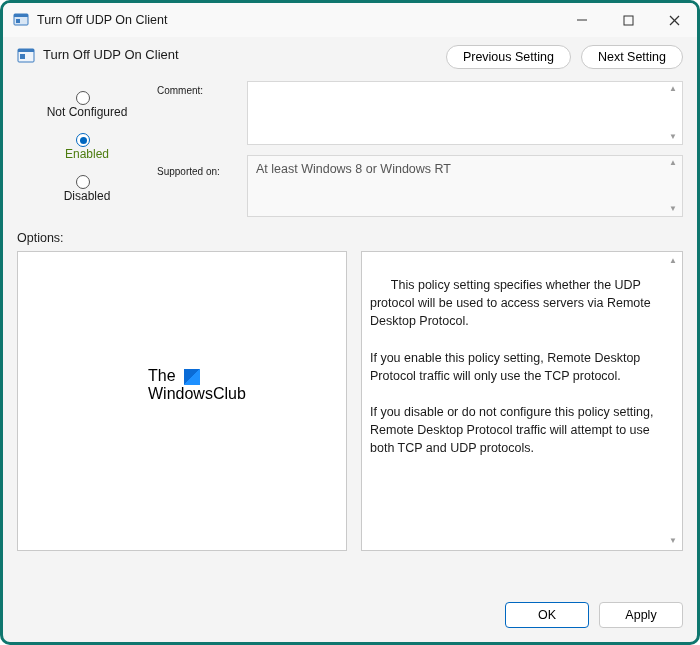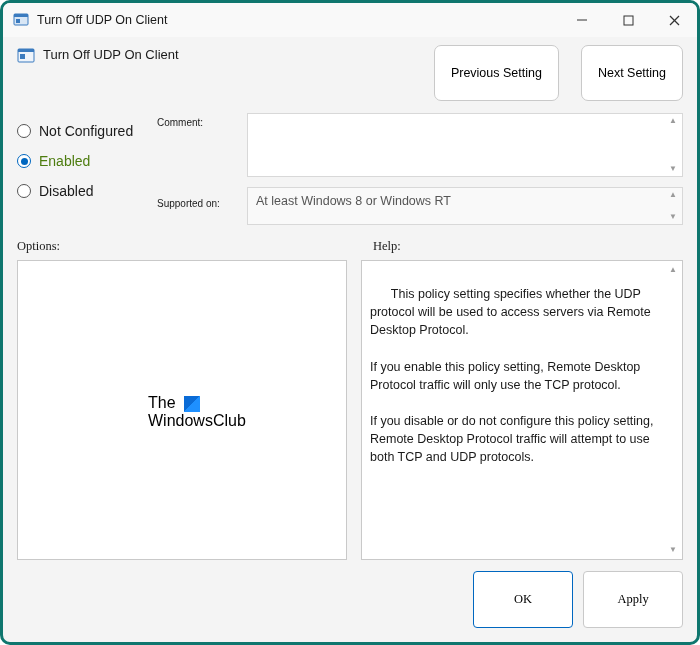--- a/index.html
+++ b/index.html
@@ -57,40 +57,41 @@
     width:18px; height:18px; margin-right:8px; margin-top:2px;
   }
   .headerrow .policy-title {
     font-size: 13px;
     padding-top:2px;
   }
   .headerrow .hspacer { flex:1; }
   .navbtn {
     background:#fff;
     border:1px solid #c9c9c9;
-    border-radius:7px;
-    padding: 20px 16px;
+    border-radius:12px;
+    padding: 4px 16px;
     font-size: 12.5px;
-    margin-left: 22px;
+    margin-left: 10px;
     font-family:inherit;
     cursor:pointer;
   }
   
   .upper {
     display:flex;
     padding: 8px 14px 0 14px;
   }
   .radio-col {
     width: 140px;
     padding-top:4px;
   }
   .radio-row {
     display:flex; align-items:center;
     margin: 6px 0 14px 0;
-    font-size:14px;
+    font-size:12px;
+    flex-direction:column;
   }
   .radio {
     width:14px; height:14px; border-radius:50%;
     border:1.3px solid #555; margin-right:8px;
     display:inline-flex; align-items:center; justify-content:center;
     background:#fff;
   }
   .radio.checked {
     border-color:#0067c0;
   }
@@ -113,35 +114,34 @@
     flex-direction:column;
     gap:10px;
   }
   .textbox {
     position:relative;
     background:#fff;
     border:1px solid #d8d8d8;
     font-size:12.5px;
   }
   .comment-box { height: 64px; }
-  .supported-box { height: 38px; padding:6px 22px 6px 8px; color:#555; background:#f9f9f9;}
+  .supported-box { height: 62px; padding:6px 22px 6px 8px; color:#555; background:#f9f9f9;}
   .scroll-arrows {
     position:absolute; right:2px; top:2px; bottom:2px;
     display:flex; flex-direction:column; justify-content:space-between;
     width:14px;
   }
   .scroll-arrows span {
     font-size:8px; color:#9a9a9a; line-height:10px; text-align:center;
   }
   
   .sect-labels {
     display:flex;
     padding: 14px 14px 6px 14px;
-    gap:26px;
-    font-family:Liberation Serif, serif;
+    gap:18px;
   }
   .sect-labels .left { width: 330px; }
   .sect-labels .right { flex:1; }
   .lower {
     display:flex;
     padding: 0 14px 0 14px;
     gap:14px;
     flex:1;
     min-height:0;
   }
@@ -160,21 +160,21 @@
     padding:6px 22px 6px 8px;
     font-size:12.5px;
     line-height:1.45;
     white-space:pre-wrap;
     overflow:hidden;
   }
   .help-panel .scroll-arrows { top:4px; bottom:4px; }
   
   .watermark {
     position:absolute;
-    left:130px; top:133px;
+    left:130px; top:115px;
     font-family:"Segoe UI", sans-serif;
     font-size:16px;
     color:#000;
     line-height:1.15;
   }
   .watermark .sq {
     display:inline-block;
     width:16px; height:16px;
     background:linear-gradient(135deg,#0a6bd6 50%, #1e90ff 50%);
     vertical-align:middle;
@@ -184,24 +184,24 @@
   .footer {
     display:flex;
     justify-content:flex-end;
     gap:10px;
     padding: 14px 14px 14px 14px;
   }
   .btn {
     background:#fff;
     border:1px solid #c9c9c9;
     border-radius:4px;
-    padding: 20px 0;
-    width:100px;
+    padding: 5px 0;
+    width:84px;
     font-size:12.5px;
-    font-family:Liberation Serif, serif;
+    font-family:Liberation Sans, sans-serif;
     cursor:pointer;
   }
   .btn.primary {
     border-color:#0067c0;
   }
 </style>
 </head>
 <body>
 
 <div class="window">
@@ -280,21 +280,20 @@
         <div class="scroll-arrows">
             <span>▲</span>
             <span>▼</span>
           </div>
       </div>
     </div>
   </div>
 
   <div class="sect-labels">
     <div class="left">Options:</div>
-    <div class="right">Help:</div>
   </div>
 
   <div class="lower">
     <div class="panel options-panel">
       <div class="watermark">
         <span>The</span>
         <span class="sq"></span><br>
         <span>WindowsClub</span>
       </div>
     </div>

